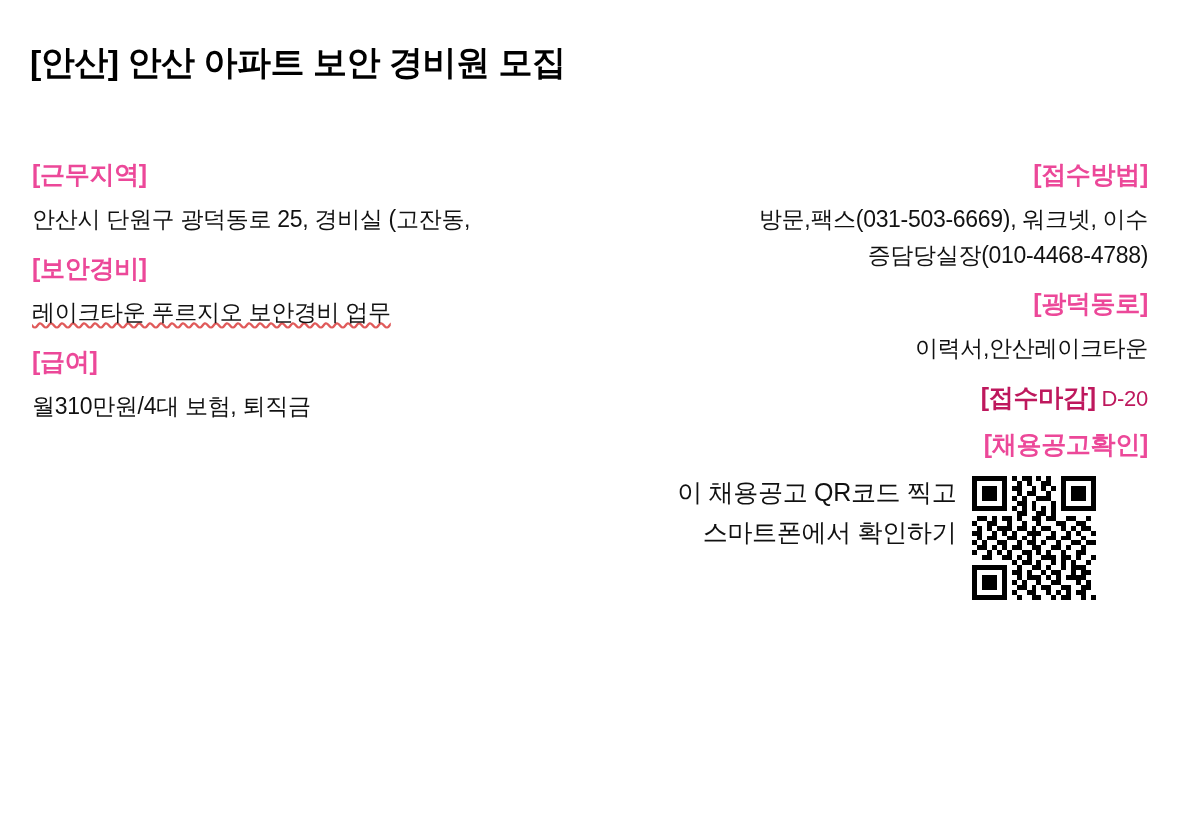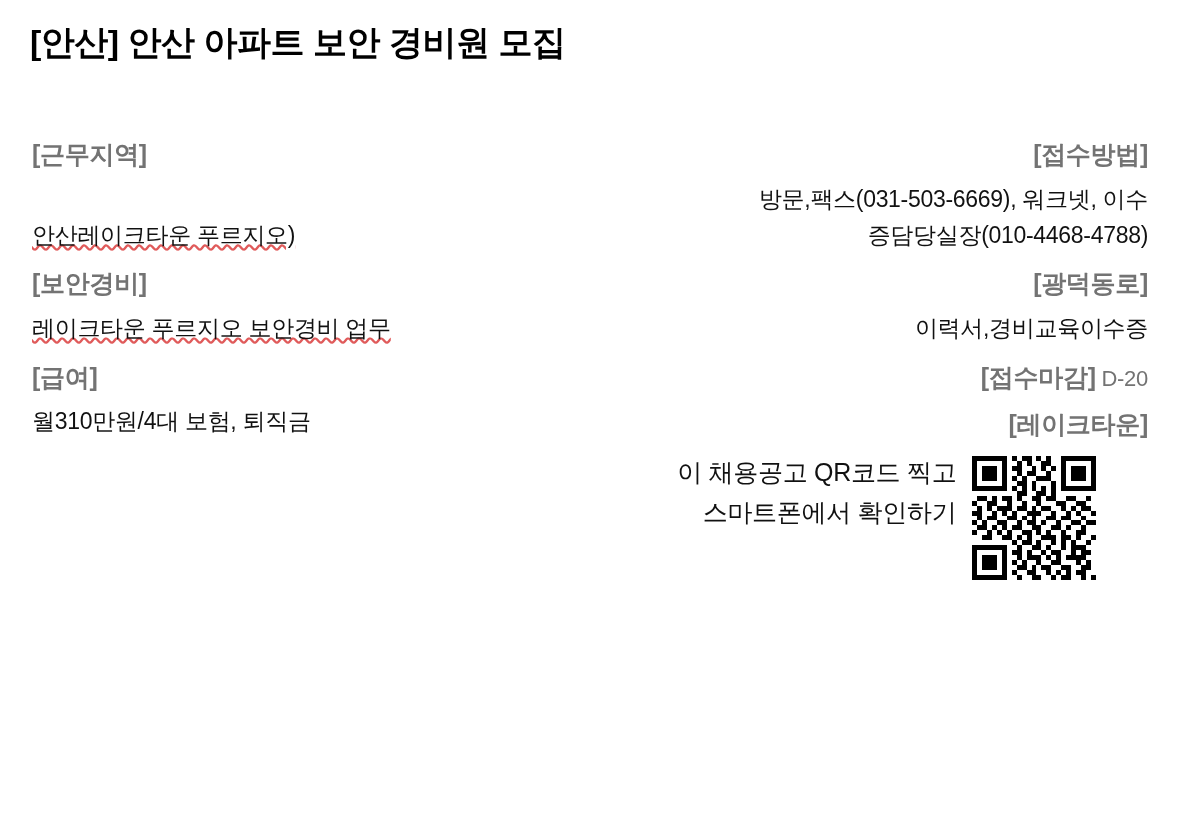--- a/index.html
+++ b/index.html
@@ -13,21 +13,21 @@
     font-family: "Liberation Sans", sans-serif;
     color: #111111;
     position: relative;
     overflow: hidden;
   }
   .page {
     position: relative;
     width: 1178px;
     height: 813px;
     box-sizing: border-box;
-    padding: 20px 30px 0 30px;
+    padding: 40px 30px 0 30px;
   }
   .doc-title {
     font-size: 34px;
     font-weight: bold;
     letter-spacing: -0.5px;
     color: #000000;
     margin: 0 0 0 -18px;
     padding-left: 18px;
     line-height: 1.3;
   }
@@ -48,29 +48,29 @@
     width: 540px;
     padding-left: 8px;
     text-align: right;
   }
   .section {
     margin-bottom: 6px;
   }
   .heading {
     font-size: 25px;
     font-weight: bold;
-    color: #737373;
+    color: #ec4899;
     margin: 14px 0 10px 0;
     line-height: 1.35;
     letter-spacing: -0.3px;
   }
   .heading-inline {
     font-size: 25px;
     font-weight: bold;
-    color: #737373;
+    color: #be185d;
     margin: 14px 0 10px 0;
     line-height: 1.35;
     letter-spacing: -0.3px;
   }
   .heading-inline .trail {
     font-size: 22px;
     font-weight: normal;
   }
   .body-text {
     font-size: 23px;
@@ -119,22 +119,21 @@
 
   <h1 class="doc-title">[안산] 안산 아파트 보안 경비원 모집</h1>
 
   <div class="columns">
 
     <div class="col col-left">
 
       <div class="section left-offset">
         <div class="heading">[근무지역]</div>
         <div class="body-text">
-          <br>
-          <span class="spell-wavy">안산레이크타운 푸르지오)</span>
+          <span>안산시 단원구 광덕동로 25, 경비실 (고잔동,</span><br>
         </div>
       </div>
 
       <div class="section left-offset">
         <div class="heading">[보안경비]</div>
         <div class="body-text spell-wavy">레이크타운 푸르지오 보안경비 업무</div>
       </div>
 
       <div class="section left-offset">
         <div class="heading">[급여]</div>
@@ -149,29 +148,29 @@
       <div class="section">
         <div class="heading">[접수방법]</div>
         <div class="body-text">
           <span>방문,팩스(031-503-6669), 워크넷, 이수</span><br>
           <span>증담당실장(010-4468-4788)</span>
         </div>
       </div>
 
       <div class="section">
         <div class="heading">[광덕동로]</div>
-        <div class="body-text">이력서,경비교육이수증</div>
+        <div class="body-text">이력서,안산레이크타운</div>
       </div>
 
       <div class="section">
         <div class="heading-inline"><span>[접수마감]</span><span class="trail"> D-20</span></div>
       </div>
 
       <div class="section">
-        <div class="heading">[레이크타운]</div>
+        <div class="heading">[채용공고확인]</div>
         <div class="qr-row">
           <div class="qr-text">
             <span>이 채용공고 QR코드 찍고</span><br>
             <span>스마트폰에서 확인하기</span>
           </div>
           <div class="qr-box">
             <svg width="124" height="124" viewBox="0 0 25 25" shape-rendering="crispEdges" aria-hidden="true">
               <rect width="25" height="25" fill="#ffffff"></rect>
               <g fill="#000000">
                 <rect x="0" y="0" width="7" height="1"></rect>

